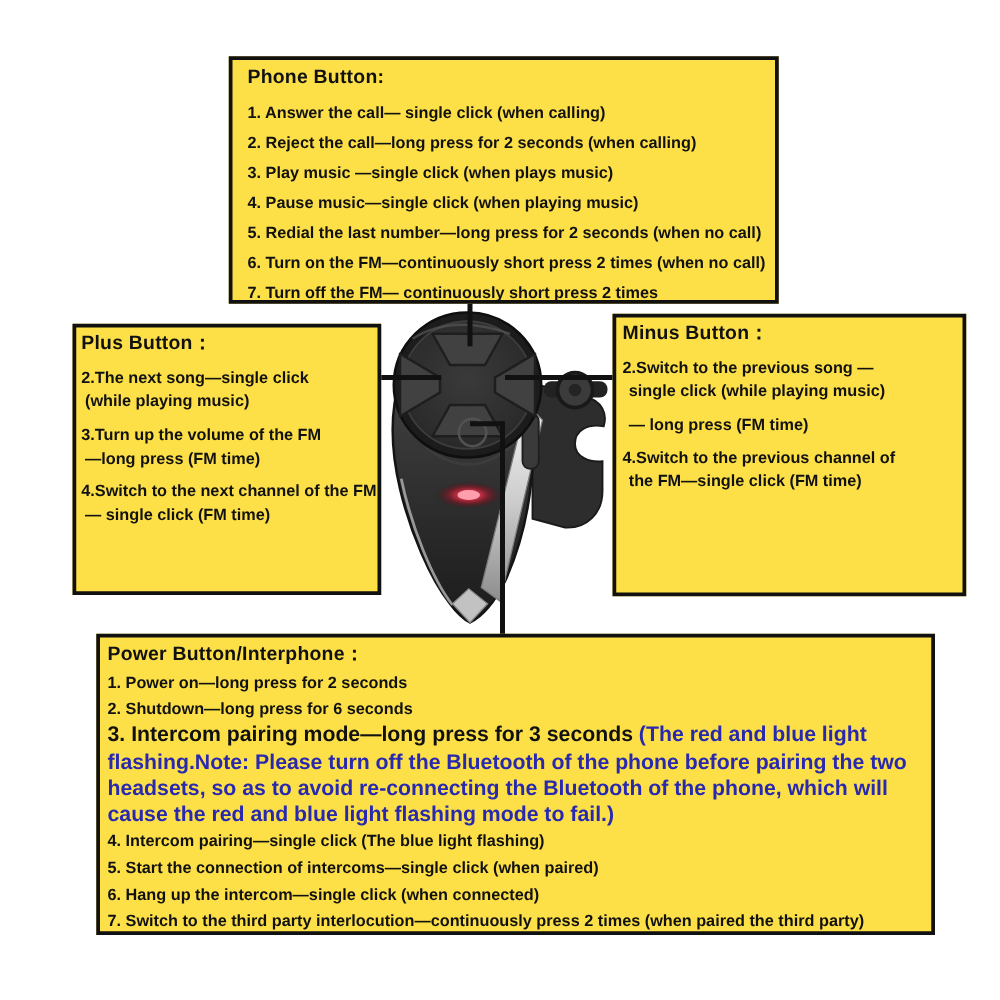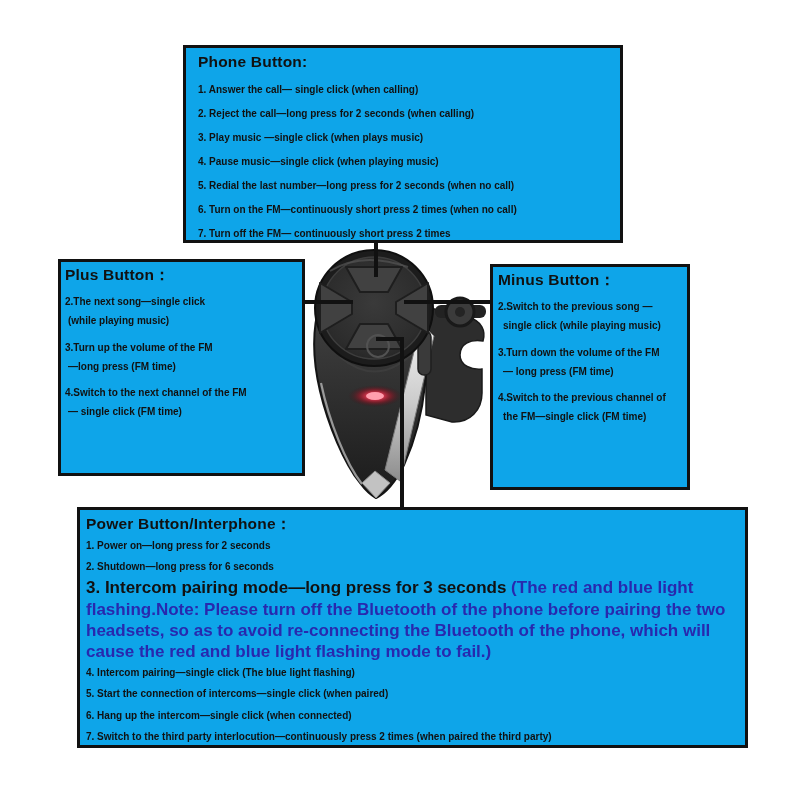--- a/index.html
+++ b/index.html
@@ -1,33 +1,33 @@
 <!DOCTYPE html>
 <html><head>
 <meta charset="utf-8">
 <style>
   html,body{margin:0;padding:0;background:#fff;}
   #canvas{
     position:relative;width:800px;height:800px;background:#ffffff;overflow:hidden;
     font-family:"Liberation Sans","DejaVu Sans",sans-serif;font-weight:bold;color:#111;
   }
   .box{
-    position:absolute;background:#0ea5e9;border:3px solid #111;box-sizing:border-box;
+    position:absolute;background:#fde047;border:3px solid #111;box-sizing:border-box;
     z-index:0;
   }
   .title{font-size:15.5px;line-height:20px;letter-spacing:.2px;}
-  .line{font-size:10px;white-space:nowrap;}
+  .line{font-size:13px;white-space:nowrap;}
   
   .box-phone{left:183px;top:45px;width:440px;height:198px;padding:4px 10px 0 12px;}
   .box-phone .title{margin-bottom:6px;}
   .box-phone .line{line-height:24px;}
   
   .pm{padding:3px 2px 0 4px;}
   .box-plus{left:58px;top:259px;width:247px;height:217px;}
-  .box-minus{left:490px;top:264px;width:200px;height:226px;padding-left:5px;}
+  .box-minus{left:490px;top:251px;width:283px;height:226px;padding-left:5px;}
   .pm .item{margin-top:7px;}
   .pm .line{line-height:19.3px;}
   .indent3{padding-left:3px;}
   .indent5{padding-left:5px;}
   
   .box-power{left:77px;top:507px;width:671px;height:241px;padding:4px 8px 16px 6px;}
   .box-power .title{margin-bottom:1px;}
   .box-power .line{line-height:21.2px;}
   .box-power .wrapline{font-size:17px;line-height:21.2px;white-space:normal;}
   .blue{color:#2829ae;}
@@ -74,21 +74,20 @@
     </div>
   </div>
 
   <div class="box box-minus pm">
     <div class="title">Minus Button：</div>
     <div class="item">
       <div class="line">2.Switch to the previous song —</div>
       <div class="line indent5">single click (while playing music)</div>
     </div>
     <div class="item">
-      <div class="line">3.Turn down the volume of the FM</div>
       <div class="line indent5">— long press (FM time)</div>
     </div>
     <div class="item">
       <div class="line">4.Switch to the previous channel of</div>
       <div class="line indent5">the FM—single click (FM time)</div>
     </div>
   </div>
 
   <div class="box box-power">
     <div class="title">Power Button/Interphone：</div>

